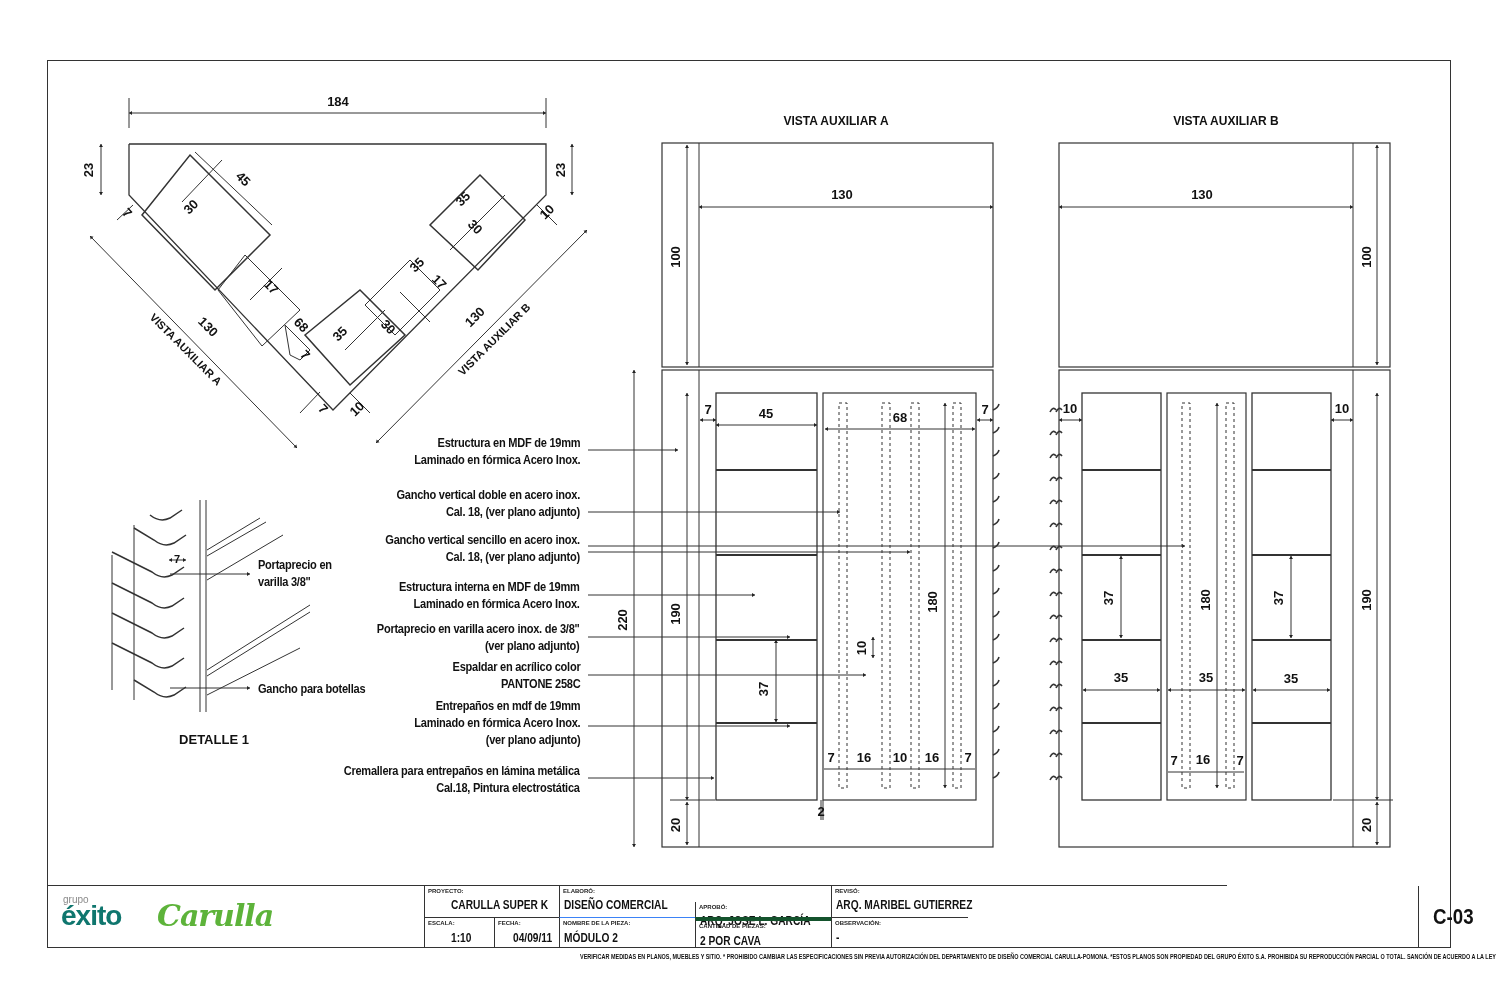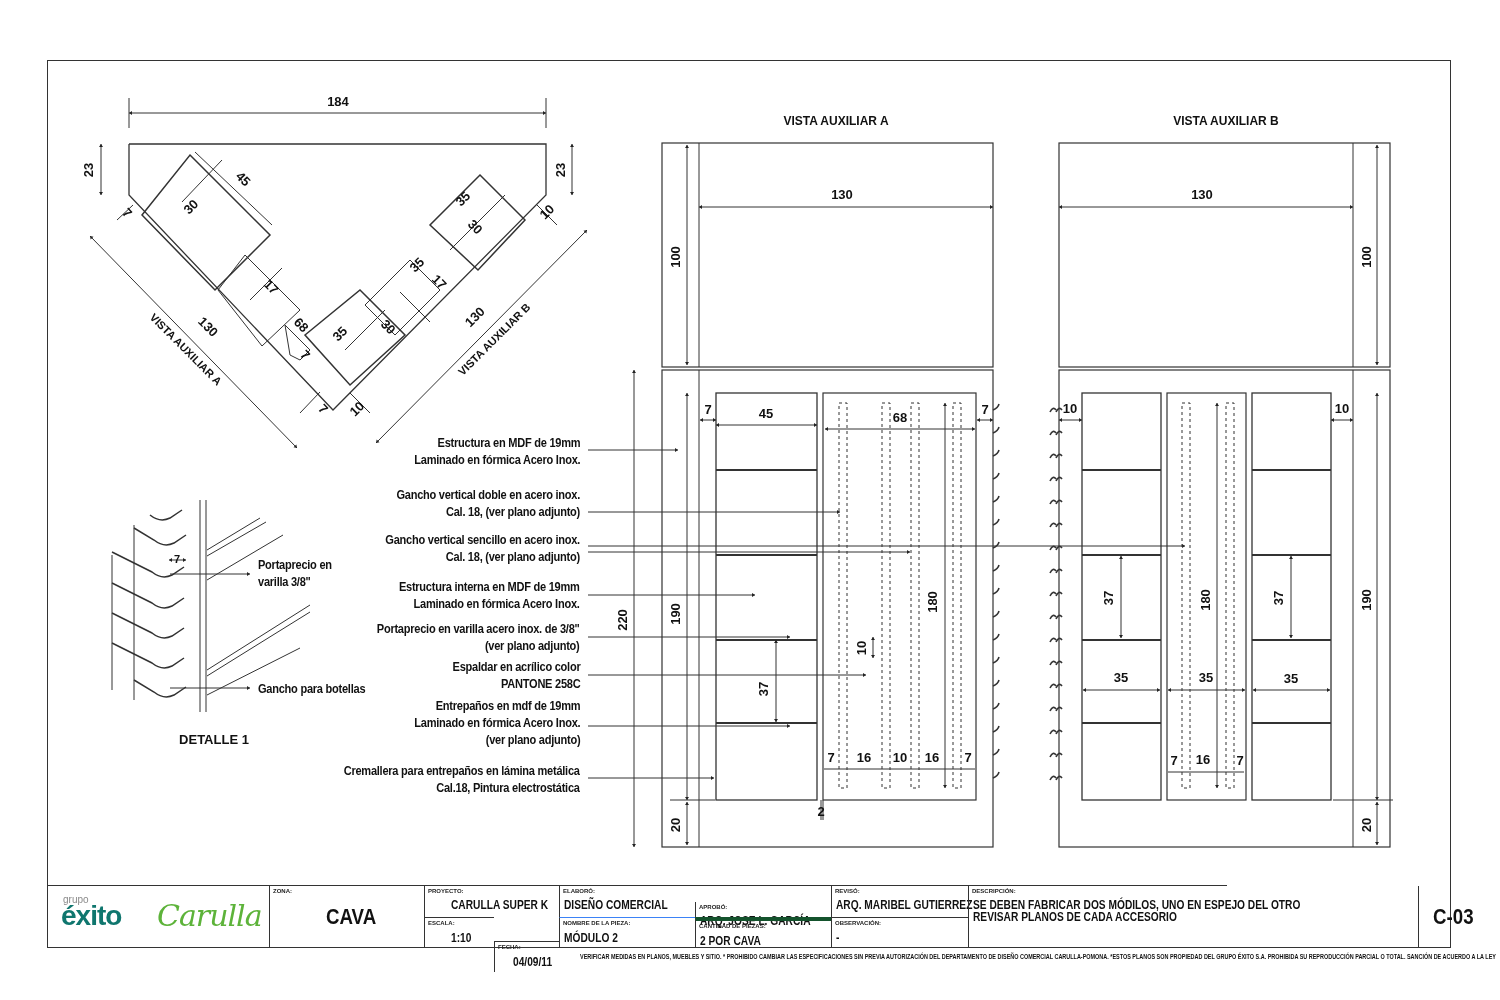--- a/index.html
+++ b/index.html
@@ -310,35 +310,31 @@
 </div>
 <div class="lbl" style="right:920px;top:762px;">
   <div>Cremallera para entrepaños en lámina metálica</div>
   <div>Cal.18, Pintura electrostática</div>
 </div>
 
 <div class="tb">
   <div class="cell" style="left:0;top:0;width:222px;height:62px;border-left:none;">
     <div style="position:absolute;left:16px;top:8px;font-size:10px;color:#8a8a8a;font-weight:normal;">grupo</div>
     <div style="position:absolute;left:14px;top:14px;font-size:28px;font-weight:bold;color:#0f766e;letter-spacing:-1px;">éxito</div>
-    <div style="position:absolute;left:110px;top:12px;font-size:30px;font-style:italic;font-family:'DejaVu Serif',serif;color:#5db33a;font-weight:normal;letter-spacing:-1px;">Carulla</div>
-  </div>
-  <div class="cell" style="left:222px;top:0;width:155px;height:62px;">
-    <div class="cap">ZONA:</div>
-    <div class="val" style="left:56px;top:18px;font-size:22px;">CAVA</div>
+    <div style="position:absolute;left:110px;top:12px;font-size:30px;font-style:italic;font-family:'DejaVu Serif',serif;color:#5db33a;font-weight:bold;letter-spacing:-1px;">Carulla</div>
   </div>
   <div class="cell" style="left:377px;top:0;width:135px;height:31px;">
     <div class="cap">PROYECTO:</div>
     <div class="val" style="left:26px;top:12px;">CARULLA SUPER K</div>
   </div>
   <div class="cell" style="left:377px;top:31px;width:70px;height:31px;border-top:1px solid #333;">
     <div class="cap">ESCALA:</div>
     <div class="val" style="left:26px;top:13px;">1:10</div>
   </div>
-  <div class="cell" style="left:447px;top:31px;width:65px;height:31px;border-top:1px solid #333;margin-top:24px;">
+  <div class="cell" style="left:447px;top:31px;width:65px;height:31px;border-top:1px solid #333;">
     <div class="cap">FECHA:</div>
     <div class="val" style="left:18px;top:13px;">04/09/11</div>
   </div>
   <div class="cell" style="left:512px;top:0;width:136px;height:31px;">
     <div class="cap">ELABORÓ:</div>
     <div class="val" style="left:4px;top:12px;">DISEÑO COMERCIAL</div>
   </div>
   <div class="cell" style="left:512px;top:31px;width:136px;height:31px;border-top:1px solid #3b82f6;">
     <div class="cap">NOMBRE DE LA PIEZA:</div>
     <div class="val" style="left:4px;top:13px;">MÓDULO 2</div>
@@ -352,23 +348,18 @@
     <div class="val" style="left:4px;top:13px;">2 POR CAVA</div>
   </div>
   <div class="cell" style="left:784px;top:0;width:137px;height:31px;">
     <div class="cap">REVISÓ:</div>
     <div class="val" style="left:4px;top:12px;">ARQ. MARIBEL GUTIERREZ</div>
   </div>
   <div class="cell" style="left:784px;top:31px;width:137px;height:31px;border-top:1px solid #333;">
     <div class="cap">OBSERVACIÓN:</div>
     <div class="val" style="left:4px;top:13px;">-</div>
   </div>
-  <div class="cell" style="left:921px;top:0;width:410px;height:62px;">
-    <div class="cap">DESCRIPCIÓN:</div>
-    <div class="val" style="left:4px;top:12px;">SE DEBEN FABRICAR DOS MÓDILOS, UNO EN ESPEJO DEL OTRO</div>
-    <div class="val" style="left:4px;top:24px;">REVISAR PLANOS DE CADA ACCESORIO</div>
-  </div>
   <div class="cell" style="left:1331px;top:0;width:73px;height:62px;margin-left:40px;">
     <div class="val" style="left:14px;top:18px;font-size:22px;">C-03</div>
   </div>
 </div>
 
 <div class="footer">VERIFICAR MEDIDAS EN PLANOS, MUEBLES Y SITIO. * PROHIBIDO CAMBIAR LAS ESPECIFICACIONES SIN PREVIA AUTORIZACIÓN DEL DEPARTAMENTO DE DISEÑO COMERCIAL CARULLA-POMONA. *ESTOS PLANOS SON PROPIEDAD DEL GRUPO ÉXITO S.A. PROHIBIDA SU REPRODUCCIÓN PARCIAL O TOTAL. SANCIÓN DE ACUERDO A LA LEY</div>
 
 </body></html>

